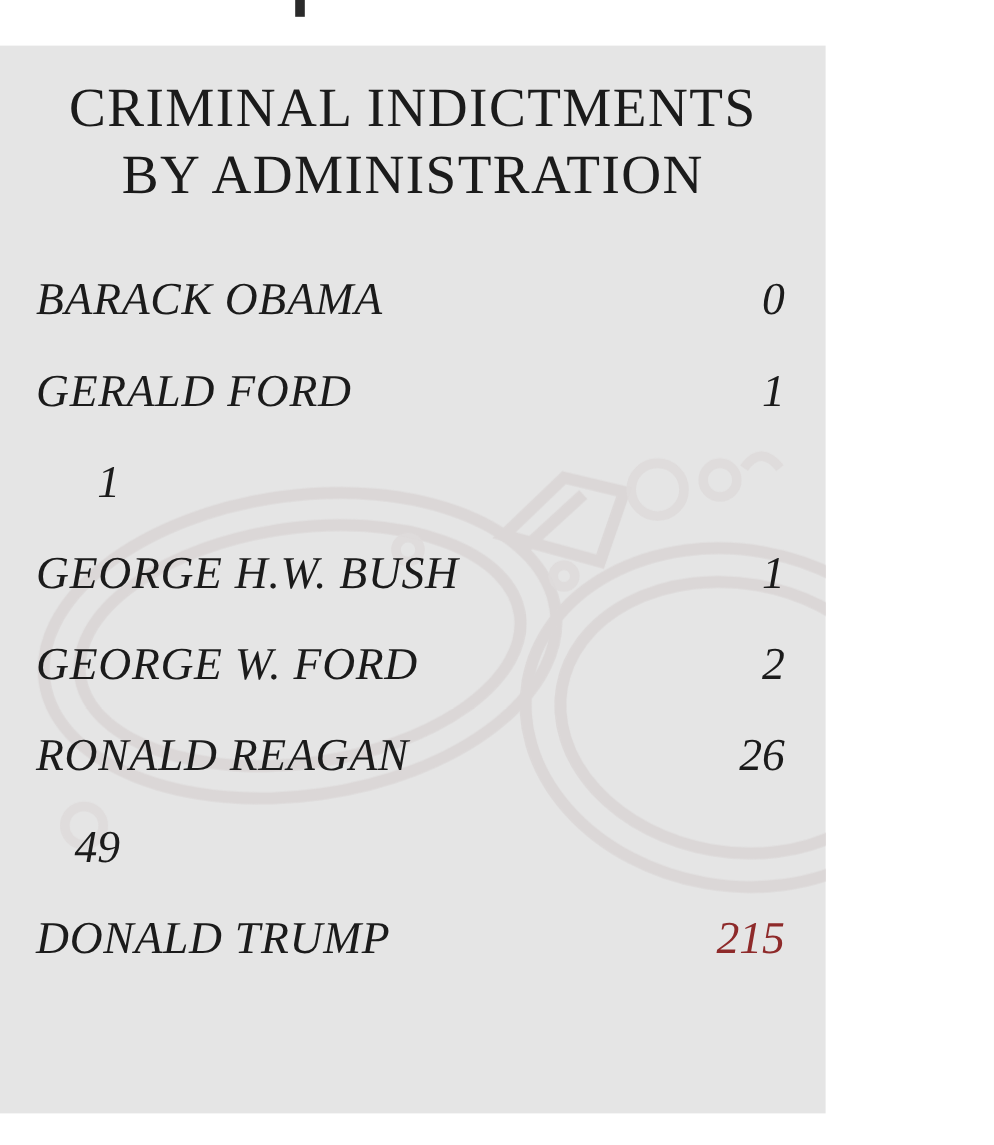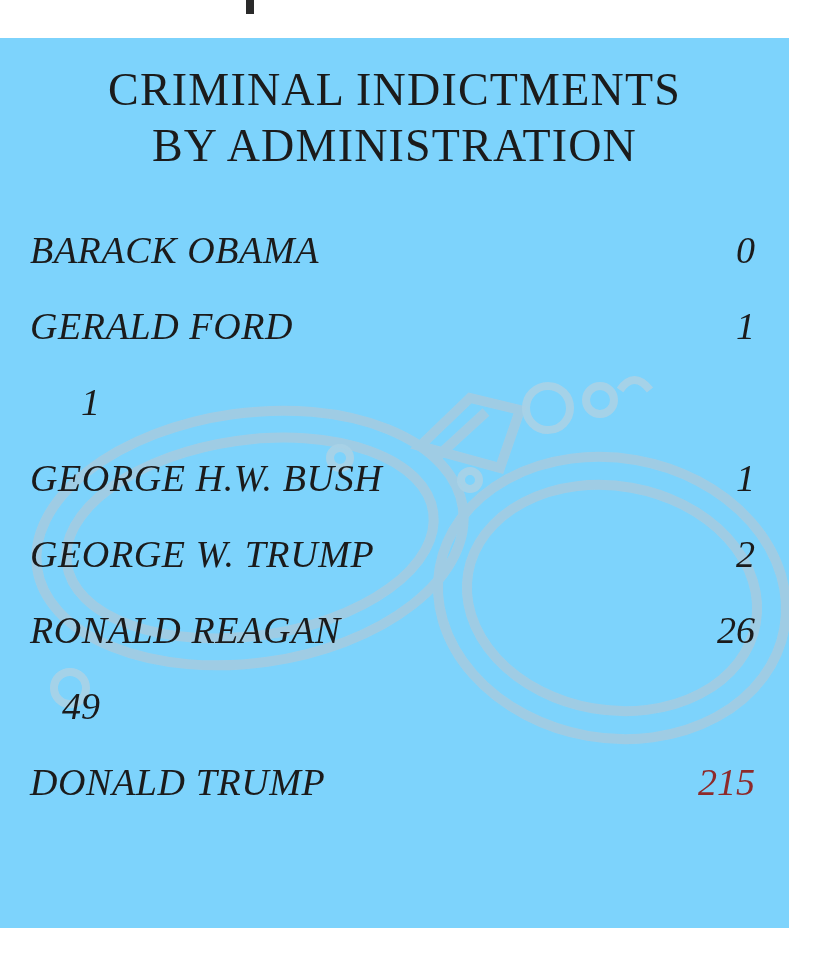--- a/index.html
+++ b/index.html
@@ -42,23 +42,23 @@
     top: 0;
     width: 8px;
     height: 14px;
     background: #2a2a2a;
   }
 
   .card {
     position: absolute;
     left: 0;
     top: 38px;
-    width: 789px;
+    width: 688px;
     height: 890px;
-    background: #7dd3fc;
+    background: #e5e5e5;
     overflow: hidden;
   }
 
   
   .watermark {
     position: absolute;
     left: 0;
     top: 0;
     width: 828px;
     height: 890px;
@@ -159,21 +159,21 @@
         <span class="value">1</span>
       </div>
 
       <div class="row">
         <span class="name">GEORGE H.W. BUSH</span>
         <span class="value">1</span>
       </div>
 
 
       <div class="row">
-        <span class="name">GEORGE W. TRUMP</span>
+        <span class="name">GEORGE W. FORD</span>
         <span class="value">2</span>
       </div>
 
       <div class="row">
         <span class="name">RONALD REAGAN</span>
         <span class="value">26</span>
       </div>
 
       <div class="row">
         <span class="value">49</span>

